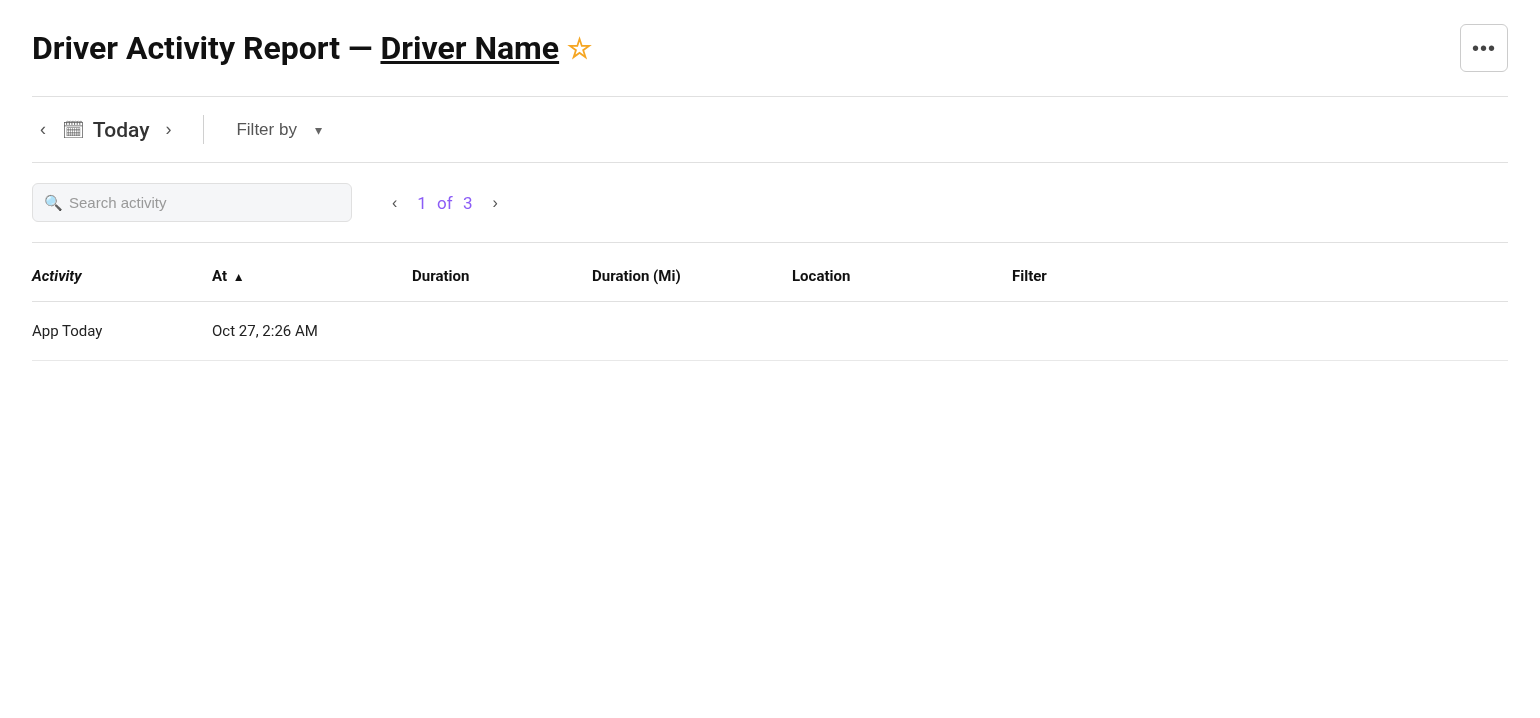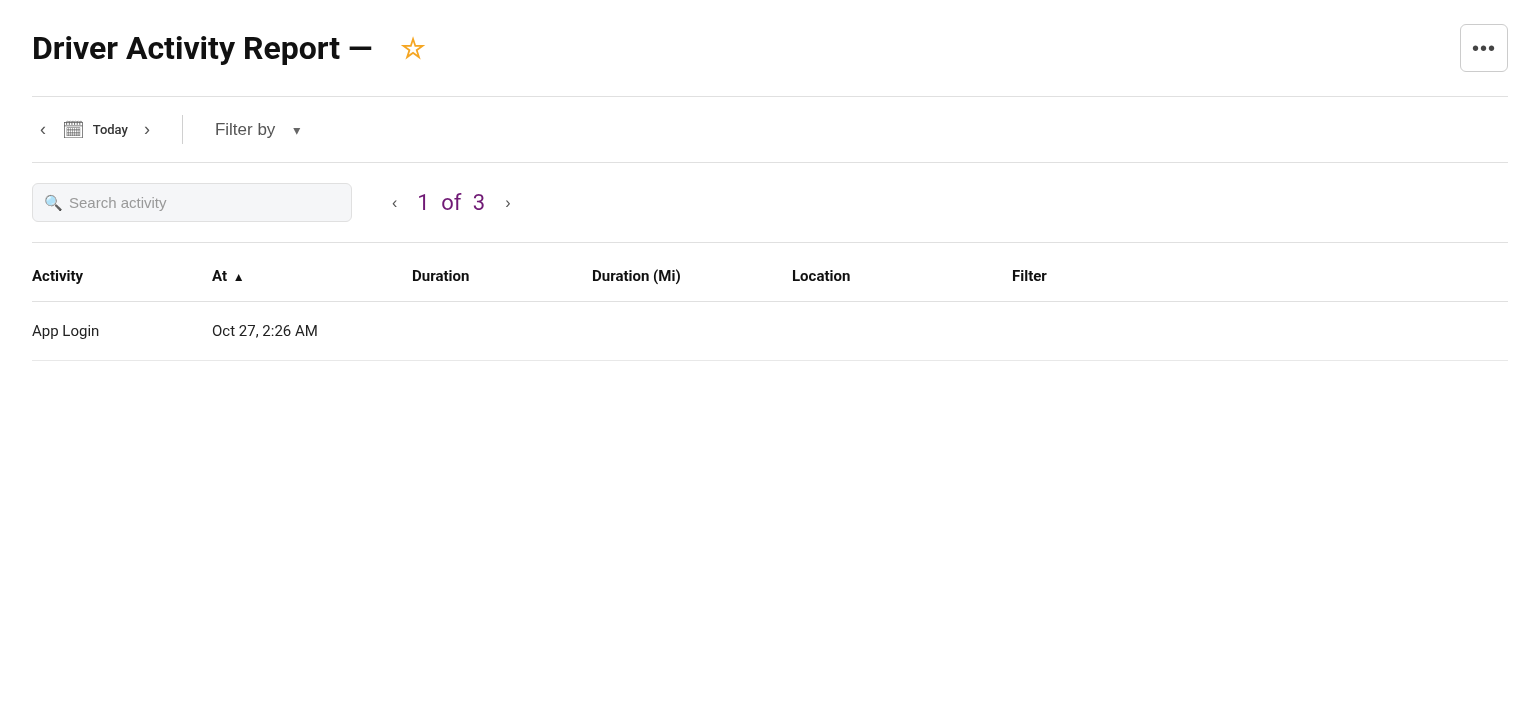--- a/index.html
+++ b/index.html
@@ -22,21 +22,21 @@
       align-items: center;
       justify-content: space-between;
       margin-bottom: 24px;
     }
     .header-title {
       font-size: 32px;
       font-weight: 700;
       color: #111;
       display: flex;
       align-items: center;
-      gap: 28px;
+      gap: 8px;
     }
     .header-title .driver-name {
       text-decoration: underline;
       cursor: pointer;
     }
     .star-icon {
       color: #f5a623;
       font-size: 28px;
       cursor: pointer;
     }
@@ -83,21 +83,21 @@
       color: #555;
       font-size: 18px;
       padding: 4px 8px;
       border-radius: 4px;
     }
     .calendar-icon {
       color: #555;
       font-size: 18px;
     }
     .date-label {
-      font-size: 13px;
+      font-size: 21px;
       color: #333;
       font-weight: 500;
     }
     .filter-btn {
       display: flex;
       align-items: center;
       gap: 18px;
       margin-left: 24px;
       background: none;
       border: none;
@@ -151,22 +151,22 @@
     .page-nav-btn {
       background: none;
       border: none;
       cursor: pointer;
       color: #555;
       font-size: 16px;
       padding: 4px 8px;
       border-radius: 4px;
     }
     .page-indicator {
-      font-size: 22px;
-      color: #701a75;
+      font-size: 17px;
+      color: #8b5cf6;
     }
 
     
     .activity-table {
       width: 100%;
       border-collapse: collapse;
       margin-top: 8px;
     }
     .activity-table thead tr th {
       text-align: left;
@@ -182,40 +182,41 @@
       border-bottom: 1px solid #e8e8e8;
     }
     .activity-table tbody tr td {
       padding: 20px 12px 20px 0;
       font-size: 15px;
       color: #222;
       vertical-align: middle;
     }
     .activity-table tbody tr td:first-child { padding-left: 0; }
 
-    .col-activity { width: 180px; }
+    .col-activity { width: 180px; font-style: italic; }
     .col-at { width: 200px; }
     .col-duration { width: 180px; }
     .col-distance { width: 200px; }
     .col-location { width: 220px; }
     .col-notes { width: auto; }
 
     .sort-arrow {
       font-size: 12px;
       margin-left: 2px;
     }
   </style>
 </head>
 <body>
 
 <div class="page-container">
 
   <div class="header-row">
     <div class="header-title">
       <span>Driver Activity Report —</span>
+      <span class="driver-name">Driver Name</span>
       <span class="star-icon">☆</span>
     </div>
     <button class="more-btn">
       <span>•••</span>
     </button>
   </div>
 
   <hr class="divider">
 
   <div class="toolbar-row">
@@ -278,21 +279,21 @@
         <th class="col-location">
           <span>Location</span>
         </th>
         <th class="col-notes">
           <span>Filter</span>
         </th>
       </tr>
     </thead>
     <tbody id="table-body">
     <tr>
-          <td>App Login</td>
+          <td>App Today</td>
           <td>Oct 27, 2:26 AM</td>
           <td></td>
           <td></td>
           <td></td>
           <td></td>
         </tr>
       </tbody>
   </table>
 
 </div>

